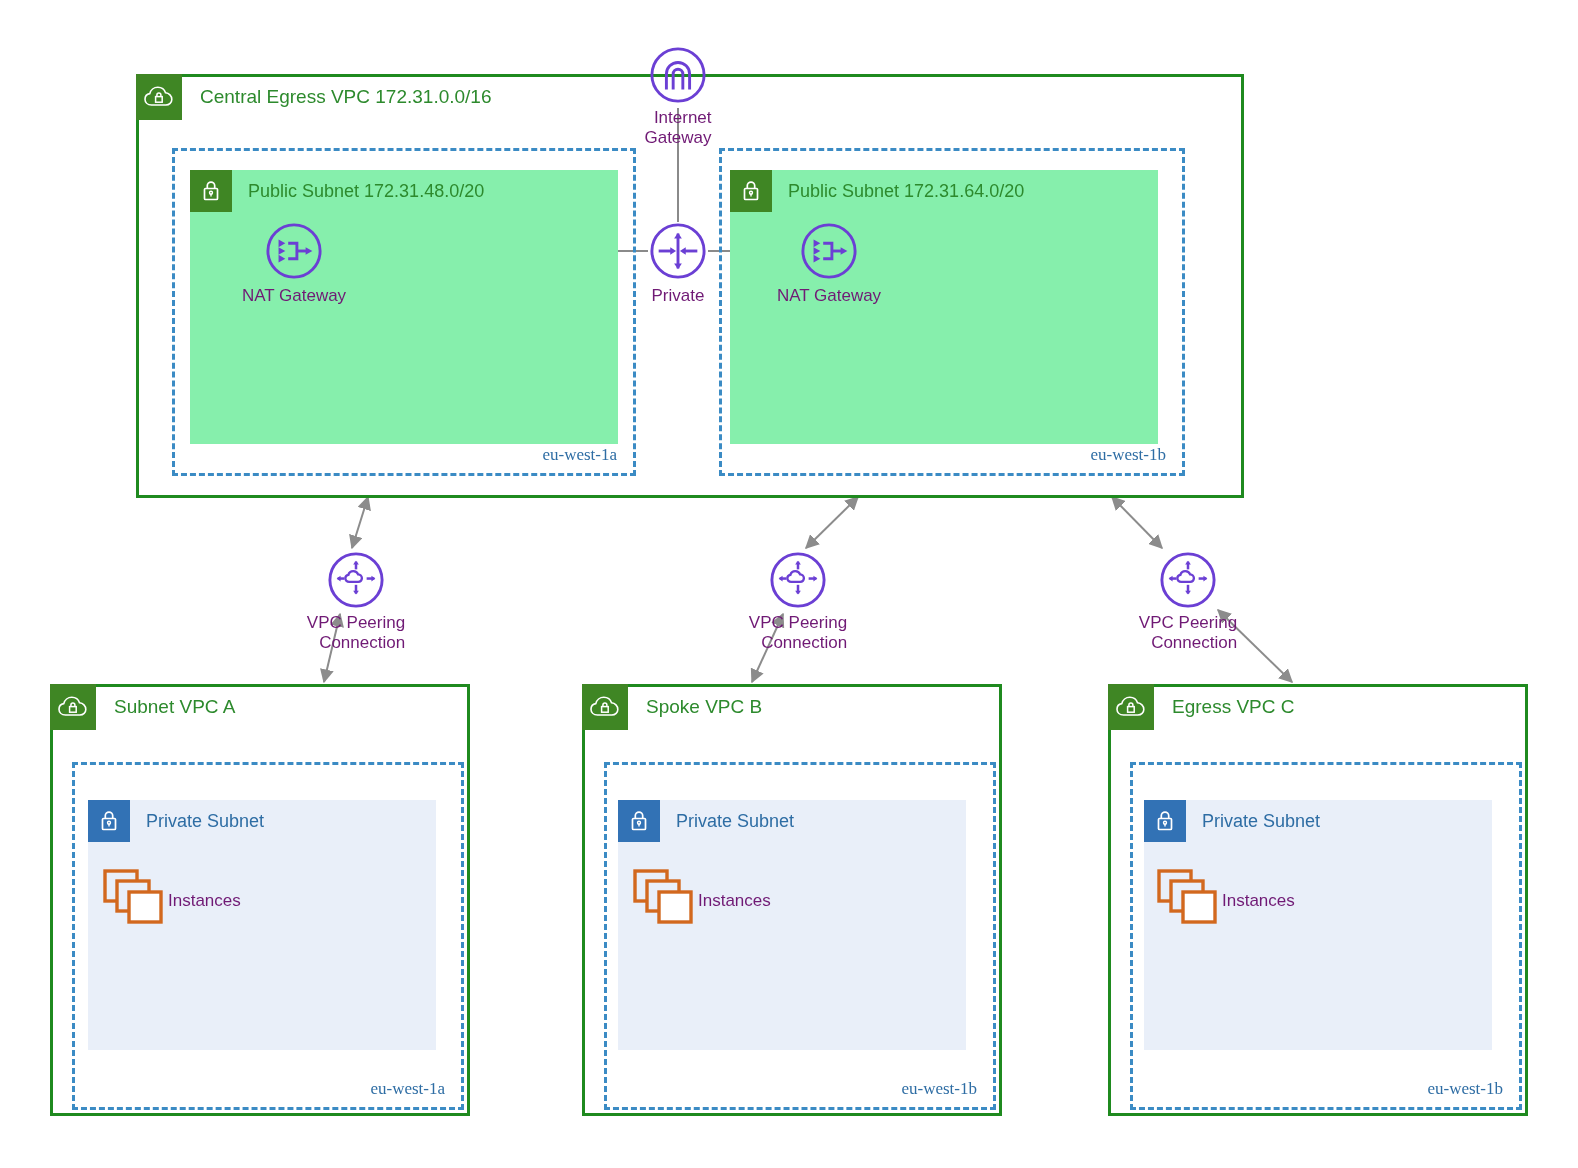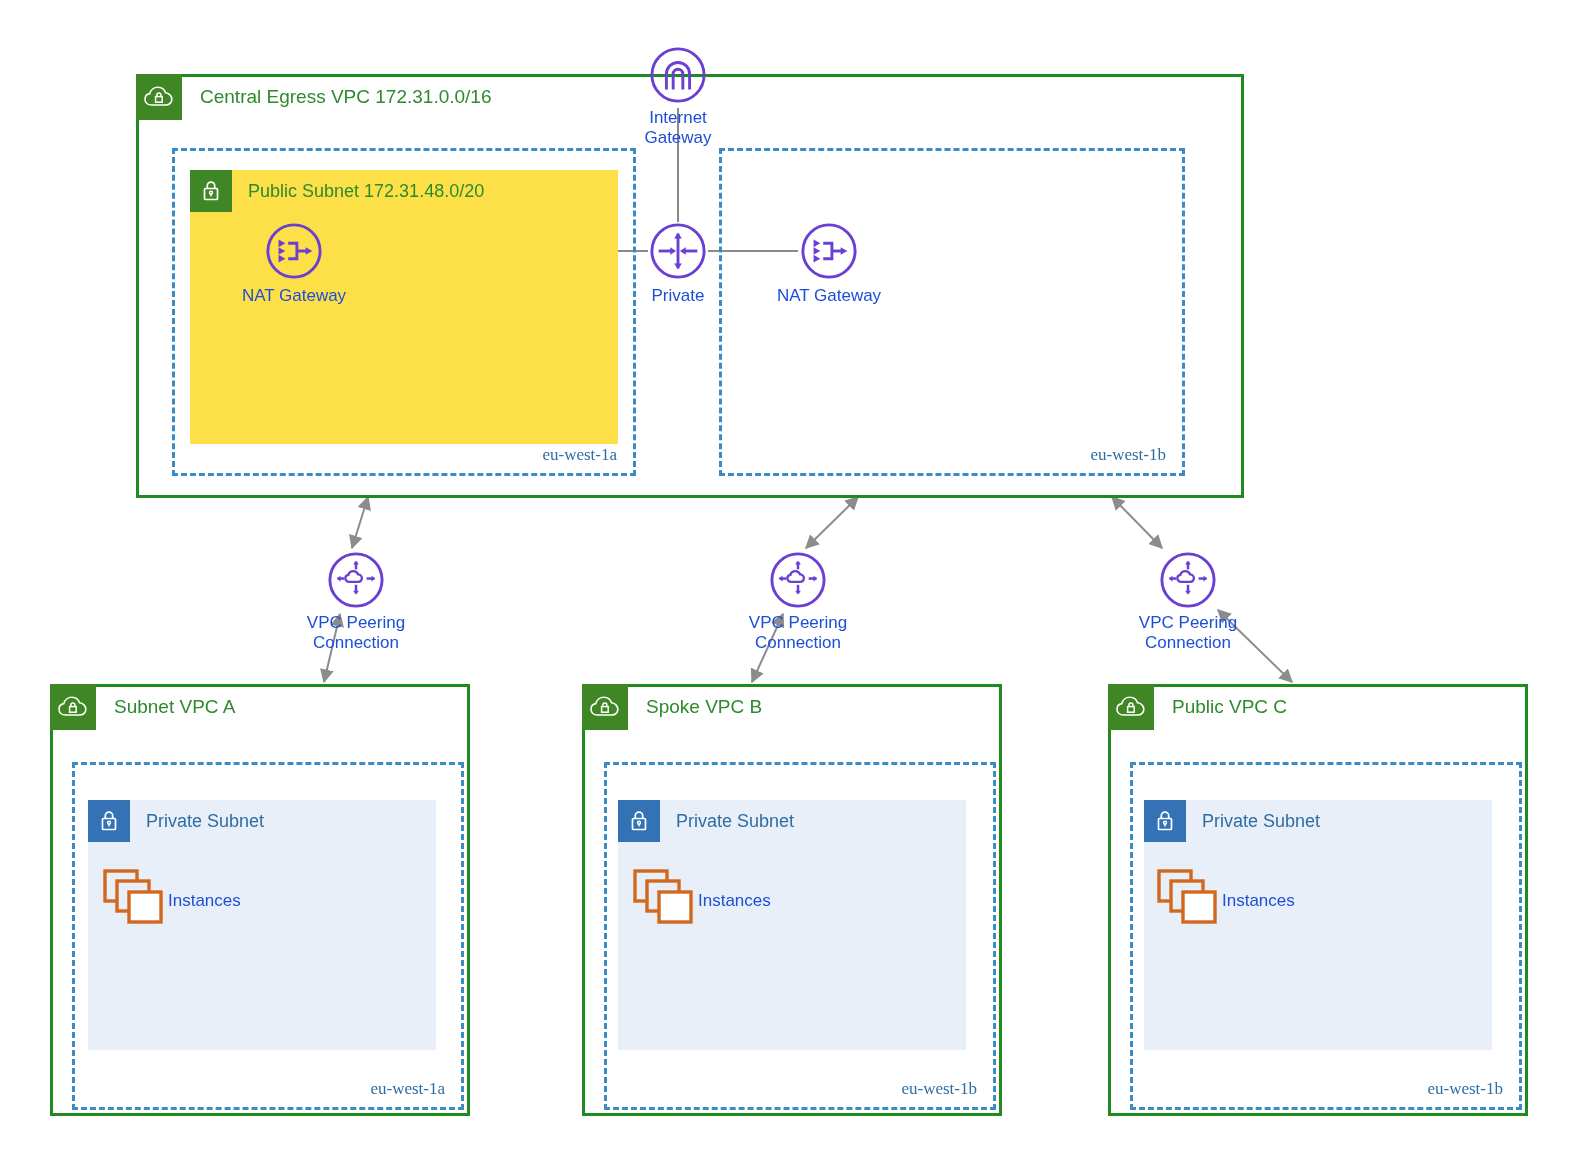--- a/index.html
+++ b/index.html
@@ -69,21 +69,21 @@
     font-size: 17px;
     white-space: nowrap;
     font-family: Liberation Serif, serif;
   }
 
   
   .subnet-box {
     position: absolute;
     box-sizing: border-box;
   }
-  .subnet-public { background: #fde047; }
+  .subnet-public { background: #86efac; }
   .subnet-private { background: #e9eff9; }
   .subnet-header {
     position: absolute;
     left: 0;
     top: 0;
     display: flex;
     align-items: center;
   }
   .subnet-icon-tile {
     width: 42px;
@@ -112,22 +112,22 @@
     align-items: center;
   }
   .node-glyph {
     width: 58px;
     height: 58px;
     display: block;
   }
   .node-label {
     margin-top: 6px;
     font-size: 17px;
-    color: #1d4ed8;
-    text-align: center;
+    color: #701a75;
+    text-align: right;
     white-space: pre-line;
     line-height: 1.18;
   }
   .node-label.compact { margin-top: 4px; }
 
   .plain-node {
     position: absolute;
     display: flex;
     flex-direction: row;
     align-items: center;
@@ -191,20 +191,33 @@
           <rect x="3.5" y="9.5" width="13" height="11" rx="1" fill="none" stroke="#ffffff" stroke-width="1.7"></rect>
           <path d="M6.3 9.5 V6.8 a3.7 3.7 0 0 1 7.4 0 V9.5" fill="none" stroke="#ffffff" stroke-width="1.7"></path>
           <circle cx="10" cy="13.8" r="1.5" fill="none" stroke="#ffffff" stroke-width="1.4"></circle>
           <line x1="10" y1="14.6" x2="10" y2="17.4" stroke="#ffffff" stroke-width="1.4"></line>
         </svg>
       </div>
       <div class="subnet-title title-green">Public Subnet 172.31.48.0/20</div>
     </div>
   </div>
 
+  <div class="subnet-box subnet-public" style="left:730px; top:170px; width:428px; height:274px;">
+    <div class="subnet-header">
+      <div class="subnet-icon-tile tile-green">
+        <svg width="20" height="24" viewBox="0 0 20 24">
+          <rect x="3.5" y="9.5" width="13" height="11" rx="1" fill="none" stroke="#ffffff" stroke-width="1.7"></rect>
+          <path d="M6.3 9.5 V6.8 a3.7 3.7 0 0 1 7.4 0 V9.5" fill="none" stroke="#ffffff" stroke-width="1.7"></path>
+          <circle cx="10" cy="13.8" r="1.5" fill="none" stroke="#ffffff" stroke-width="1.4"></circle>
+          <line x1="10" y1="14.6" x2="10" y2="17.4" stroke="#ffffff" stroke-width="1.4"></line>
+        </svg>
+      </div>
+      <div class="subnet-title title-green">Public Subnet 172.31.64.0/20</div>
+    </div>
+  </div>
 
   <div class="node" style="left:265px; top:222px; width:160px; margin-left:-51px;">
     <svg class="node-glyph" viewBox="0 0 60 60">
       <circle cx="30" cy="30" r="27" fill="none" stroke="#6b3fd4" stroke-width="3"></circle>
       <path d="M14 18 l7 4 l-7 4 z" fill="#6b3fd4"></path>
       <path d="M14 26 l7 4 l-7 4 z" fill="#6b3fd4"></path>
       <path d="M14 34 l7 4 l-7 4 z" fill="#6b3fd4"></path>
       <path d="M24 22 H33 V38 H24" fill="none" stroke="#6b3fd4" stroke-width="3"></path>
       <line x1="33" y1="30" x2="44" y2="30" stroke="#6b3fd4" stroke-width="3"></line>
       <path d="M42 26 l7 4 l-7 4 z" fill="#6b3fd4"></path>
@@ -388,21 +401,21 @@
   <div class="vpc-box" style="left:1108px; top:684px; width:420px; height:432px;">
     <div class="vpc-header">
       <div class="vpc-icon-tile">
         <svg width="30" height="24" viewBox="0 0 30 24">
           <path d="M7.5 20 C3.4 20 1 17.3 1 14.2 C1 11.4 3 9.1 5.8 8.6 C6.6 4.9 9.9 2.2 13.8 2.2
                    C17.4 2.2 20.5 4.5 21.5 7.8 C25 8 27.8 10.9 27.8 14.4 C27.8 17.5 25.3 20 21.9 20 Z" fill="none" stroke="#ffffff" stroke-width="1.6"></path>
           <rect x="11.6" y="11.6" width="6.6" height="5.6" fill="none" stroke="#ffffff" stroke-width="1.5"></rect>
           <path d="M12.9 11.6 v-1.6 a2 2 0 0 1 4 0 v1.6" fill="none" stroke="#ffffff" stroke-width="1.5"></path>
         </svg>
       </div>
-      <div class="vpc-title">Public VPC C</div>
+      <div class="vpc-title">Egress VPC C</div>
     </div>
   </div>
 
   <div class="az-box" style="left:1130px; top:762px; width:392px; height:348px;">
     <div class="az-label">eu-west-1b</div>
   </div>
 
   <div class="subnet-box subnet-private" style="left:1144px; top:800px; width:348px; height:250px;">
     <div class="subnet-header">
       <div class="subnet-icon-tile tile-blue">

